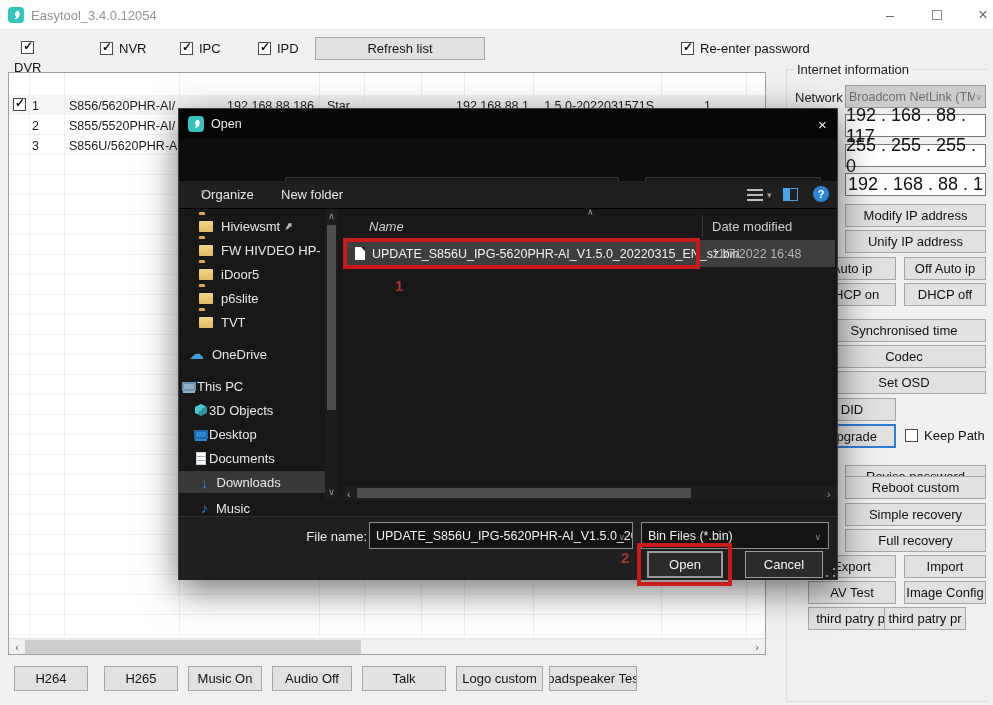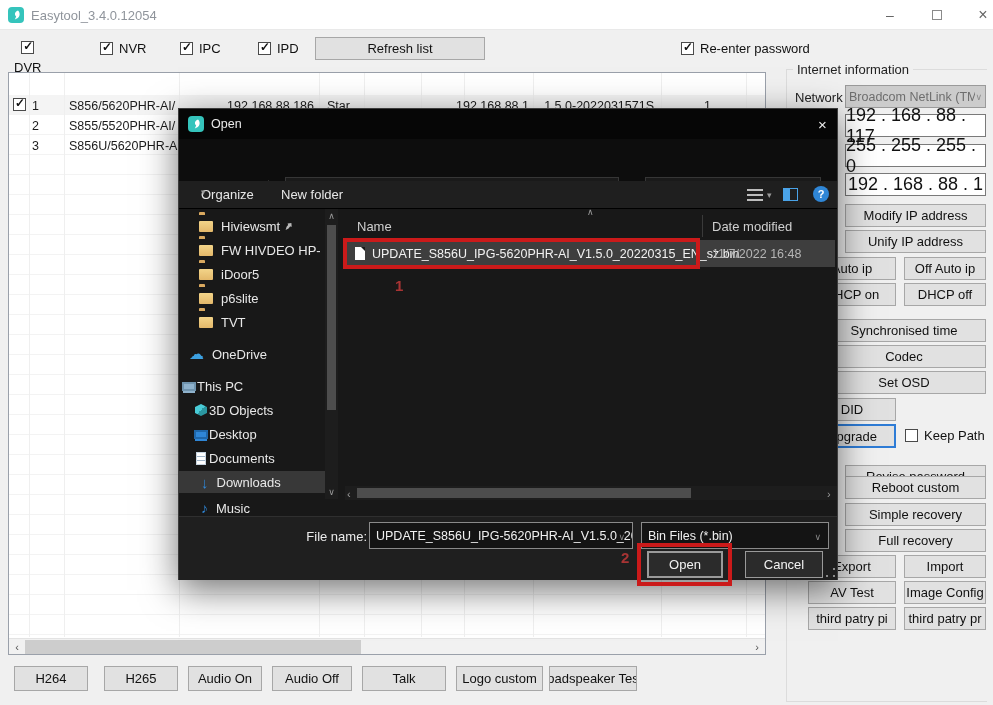--- a/index.html
+++ b/index.html
@@ -191,25 +191,25 @@
 </div>
 <div class="abs btn" style="left:845px; top:450px; width:141px; height:23px;margin-top:15px;">Revise password</div>
 <div class="abs btn" style="left:845px; top:476px; width:141px; height:23px;">Reboot custom</div>
 <div class="abs btn" style="left:845px; top:503px; width:141px; height:23px;">Simple recovery</div>
 <div class="abs btn" style="left:845px; top:529px; width:141px; height:23px;">Full recovery</div>
 <div class="abs btn" style="left:808px; top:555px; width:88px; height:23px;">Export</div>
 <div class="abs btn" style="left:904px; top:555px; width:82px; height:23px;">Import</div>
 <div class="abs btn" style="left:808px; top:581px; width:88px; height:23px;">AV Test</div>
 <div class="abs btn" style="left:904px; top:581px; width:82px; height:23px;">Image Config</div>
 <div class="abs btn" style="left:808px; top:607px; width:88px; height:23px;">third patry pi</div>
-<div class="abs btn" style="left:904px; top:607px; width:82px; height:23px;">third patry pr</div>
+<div class="abs btn" style="left:884px; top:607px; width:82px; height:23px;">third patry pr</div>
 
 <div class="abs btn" style="left:14px;  top:666px; width:74px; height:25px;">H264</div>
 <div class="abs btn" style="left:104px; top:666px; width:74px; height:25px;">H265</div>
-<div class="abs btn" style="left:188px; top:666px; width:74px; height:25px;">Audio On</div>
+<div class="abs btn" style="left:188px; top:666px; width:74px; height:25px;">Music On</div>
 <div class="abs btn" style="left:272px; top:666px; width:80px; height:25px;">Audio Off</div>
 <div class="abs btn" style="left:362px; top:666px; width:84px; height:25px;">Talk</div>
 <div class="abs btn" style="left:456px; top:666px; width:87px; height:25px;">Logo custom</div>
 <div class="abs btn" style="left:549px; top:666px; width:88px; height:25px;">oadspeaker Tes</div>
 
 <div class="abs" id="dlg">
   <div id="dlg-titlebar">
     <span class="app-icon" style="position:absolute; left:9px; top:7px;">
       <svg width="12" height="12" viewBox="0 0 12 12">
           <path d="M8 1.6 C4.6 2.6 4.2 6 6.2 7.4 L4.8 10.4 L7.4 9.2 C10.4 7.6 10.2 3.6 8 1.6 Z" fill="#fff"></path>
@@ -319,21 +319,21 @@
       </div>
 
       <div class="dark-scroll" style="left:146px; top:0; width:13px; height:290px;">
         <span class="dk-arrow" style="left:0; top:2px; width:13px;">∧</span>
         <span class="dk-thumb" style="left:2px; top:16px; width:9px; height:185px;"></span>
         <span class="dk-arrow" style="left:0; top:278px; width:13px;">∨</span>
       </div>
     </div>
 
     <div style="left:166px; top:0; width:494px; height:307px;">
-      <span class="hdr-txt" style="left:12px; top:10px;">Name</span>
+      <span class="hdr-txt" style="left:24px; top:10px;font-style:italic;">Name</span>
       <span style="left:242px; top:-2px; color:#9a9a9a; font-size:9px;">∧</span>
       <span style="left:357px; top:6px; width:1px; height:22px; background:#3a3a3a;"></span>
       <span class="hdr-txt" style="left:367px; top:10px;">Date modified</span>
 
       <div style="left:0; top:31px; width:490px; height:27px; background:#3e3e3e;">
         <span class="doc-ic" style="position:absolute; left:10px; top:7px;"></span>
         <span style="left:27px; top:7px; color:#f2f2f2; font-size:12.5px; white-space:nowrap;">UPDATE_S856U_IPG-5620PHR-AI_V1.5.0_20220315_EN_sz.bin</span>
         <span style="left:367px; top:7px; color:#b5b5b5; font-size:12.5px;">11/7/2022 16:48</span>
       </div>
       <div class="red-box" style="left:-2px; top:29px; width:357px; height:31px;"></div>

